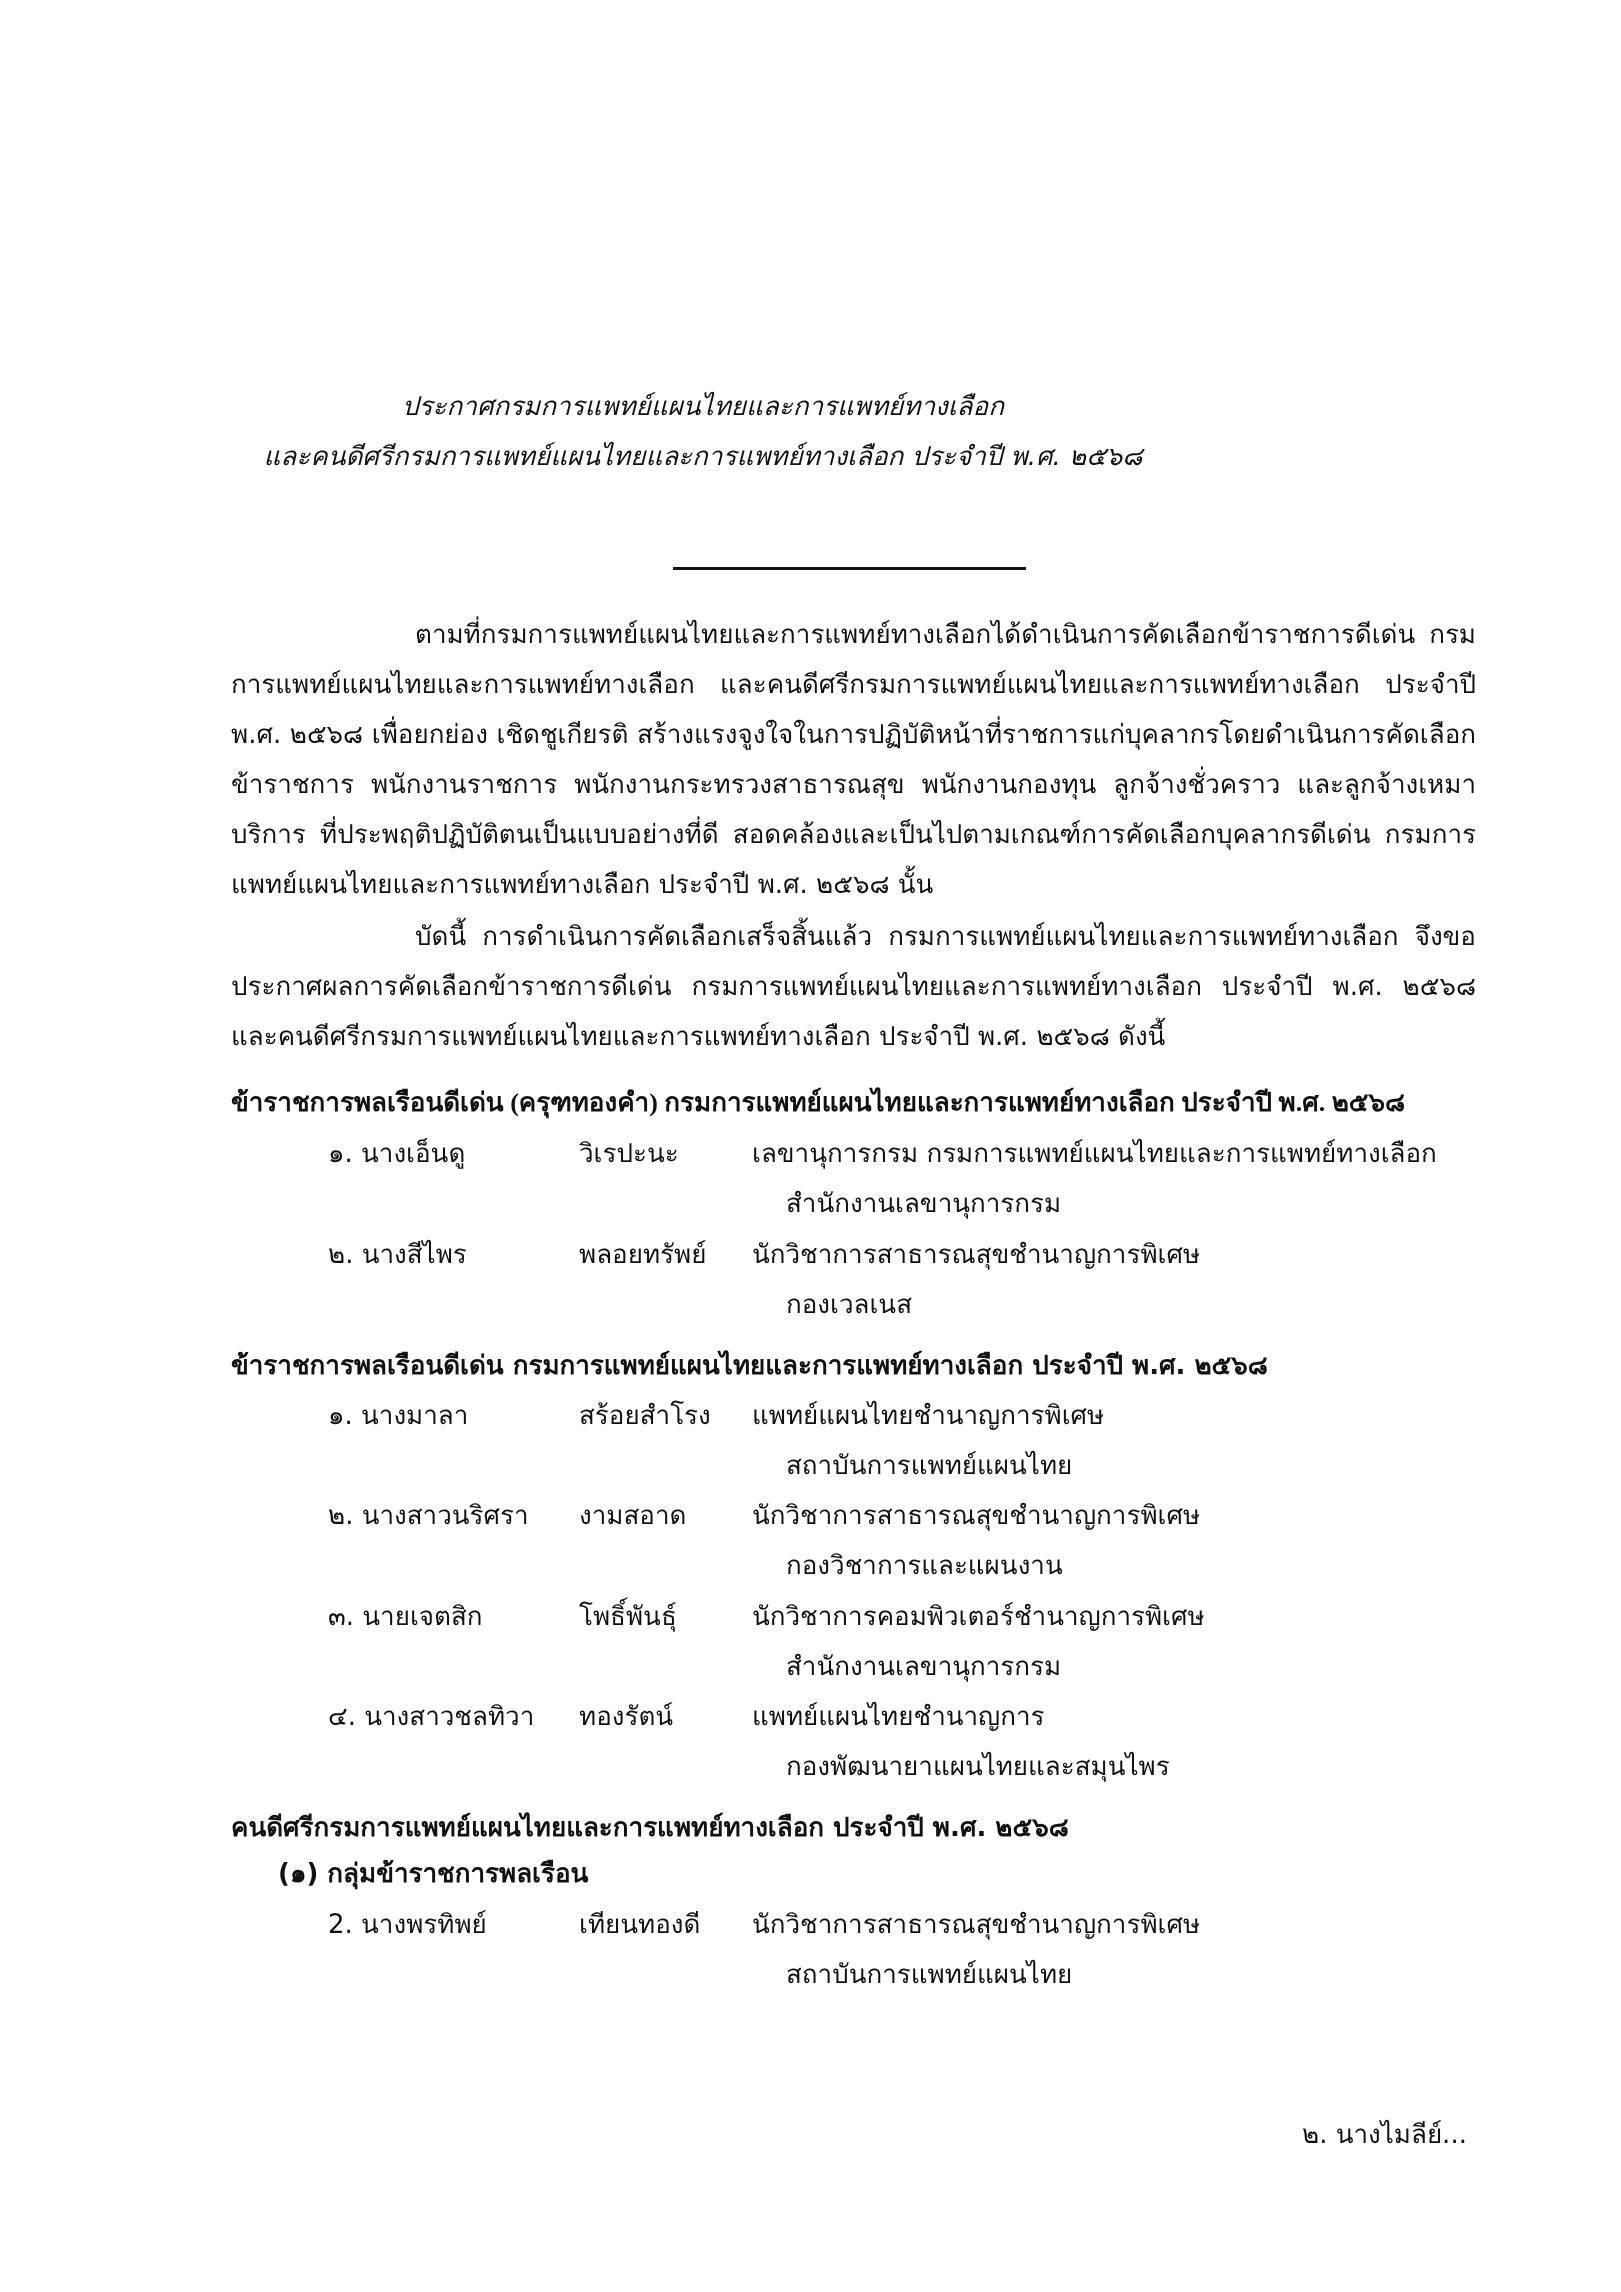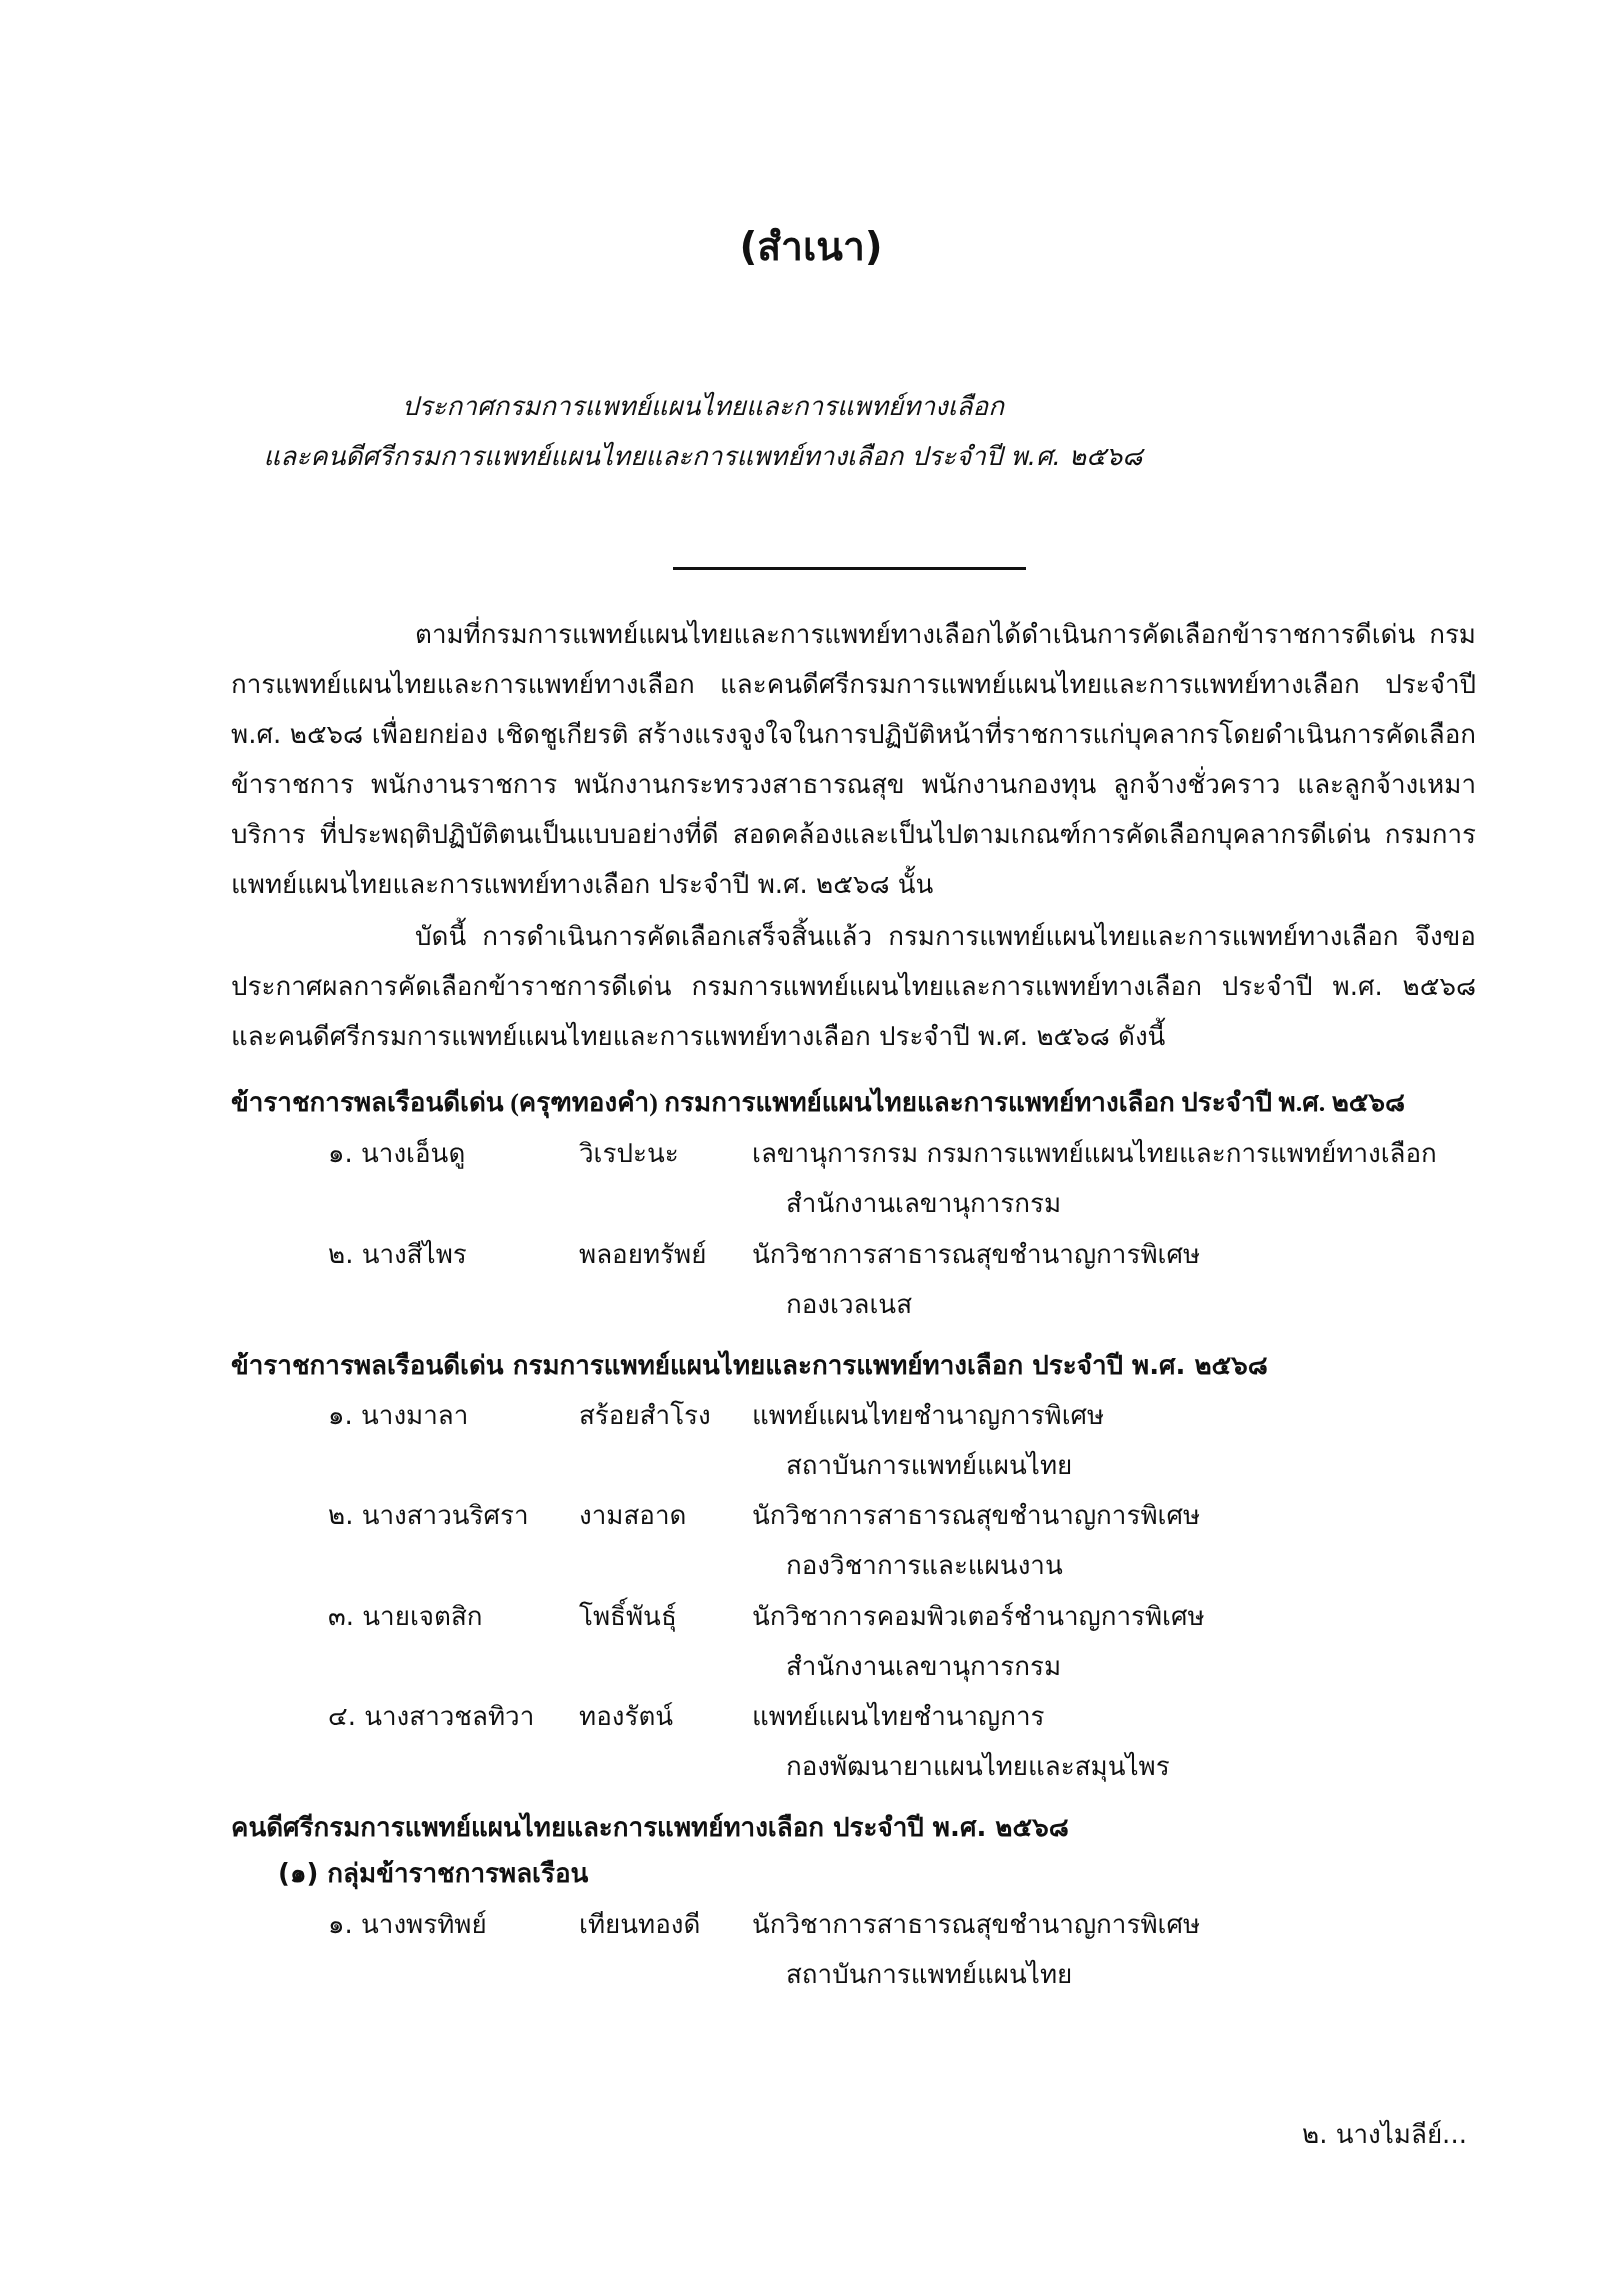--- a/index.html
+++ b/index.html
@@ -23,21 +23,20 @@
   .row .c-last { position: absolute; left: 579px; white-space: nowrap; }
   .row .c-pos { position: absolute; left: 752px; white-space: nowrap; }
   .row .c-pos2 { position: absolute; left: 786px; top: 50px; white-space: nowrap; }
   .footer-cont { position: absolute; top: 2109px; left: 1302px; font-size: 26px; line-height: 50px; white-space: nowrap; }
 </style>
 </head>
 <body>
 
 <div class="page">
 
-  <div class="copy-mark">(สำเนา)</div>
 
   <div class="heading-block">
     <div>ประกาศกรมการแพทย์แผนไทยและการแพทย์ทางเลือก</div>
     <div>และคนดีศรีกรมการแพทย์แผนไทยและการแพทย์ทางเลือก ประจำปี พ.ศ. ๒๕๖๘</div>
   </div>
 
   <div class="divider"></div>
 
   <div class="para p1"><span class="indent"></span><span>ตามที่กรมการแพทย์แผนไทยและการแพทย์ทางเลือกได้ดำเนินการคัดเลือกข้าราชการดีเด่น กรมการแพทย์แผนไทยและการแพทย์ทางเลือก และคนดีศรีกรมการแพทย์แผนไทยและการแพทย์ทางเลือก ประจำปี พ.ศ. ๒๕๖๘ เพื่อยกย่อง เชิดชูเกียรติ สร้างแรงจูงใจในการปฏิบัติหน้าที่ราชการแก่บุคลากรโดยดำเนินการคัดเลือกข้าราชการ พนักงานราชการ พนักงานกระทรวงสาธารณสุข พนักงานกองทุน ลูกจ้างชั่วคราว และลูกจ้างเหมาบริการ ที่ประพฤติปฏิบัติตนเป็นแบบอย่างที่ดี สอดคล้องและเป็นไปตามเกณฑ์การคัดเลือกบุคลากรดีเด่น กรมการแพทย์แผนไทยและการแพทย์ทางเลือก ประจำปี พ.ศ. ๒๕๖๘  นั้น</span></div>
 
@@ -79,21 +78,21 @@
   <div class="row" style="top:1691px;">
     <span class="c-first">๔. นางสาวชลทิวา</span>
     <span class="c-last">ทองรัตน์</span>
     <span class="c-pos">แพทย์แผนไทยชำนาญการ</span>
     <span class="c-pos2">กองพัฒนายาแผนไทยและสมุนไพร</span>
   </div>
 
   <div class="section-title" style="top:1802px;">คนดีศรีกรมการแพทย์แผนไทยและการแพทย์ทางเลือก ประจำปี พ.ศ. ๒๕๖๘</div>
   <div class="sub-title" style="top:1848px;">(๑) กลุ่มข้าราชการพลเรือน</div>
   <div class="row" style="top:1899px;">
-    <span class="c-first">๑. นางพรทิพย์</span>
+    <span class="c-first">2. นางพรทิพย์</span>
     <span class="c-last">เทียนทองดี</span>
     <span class="c-pos">นักวิชาการสาธารณสุขชำนาญการพิเศษ</span>
     <span class="c-pos2">สถาบันการแพทย์แผนไทย</span>
   </div>
 
   <div class="footer-cont">๒. นางไมลีย์...</div>
 </div>
 
 
 </body></html>

